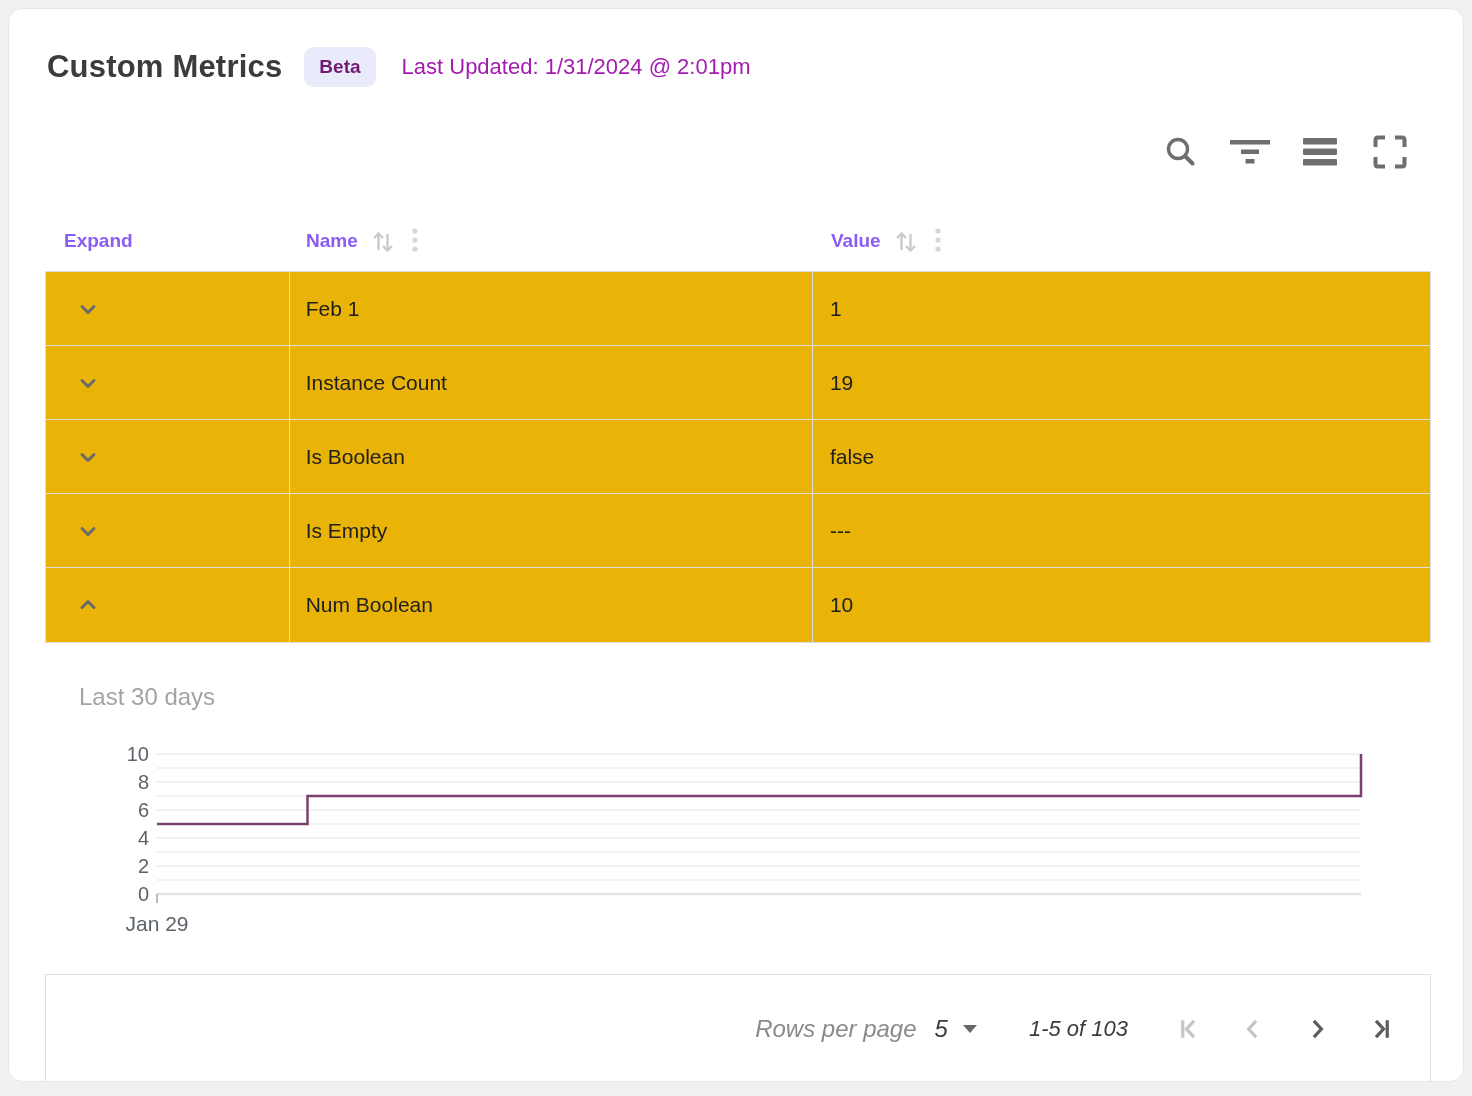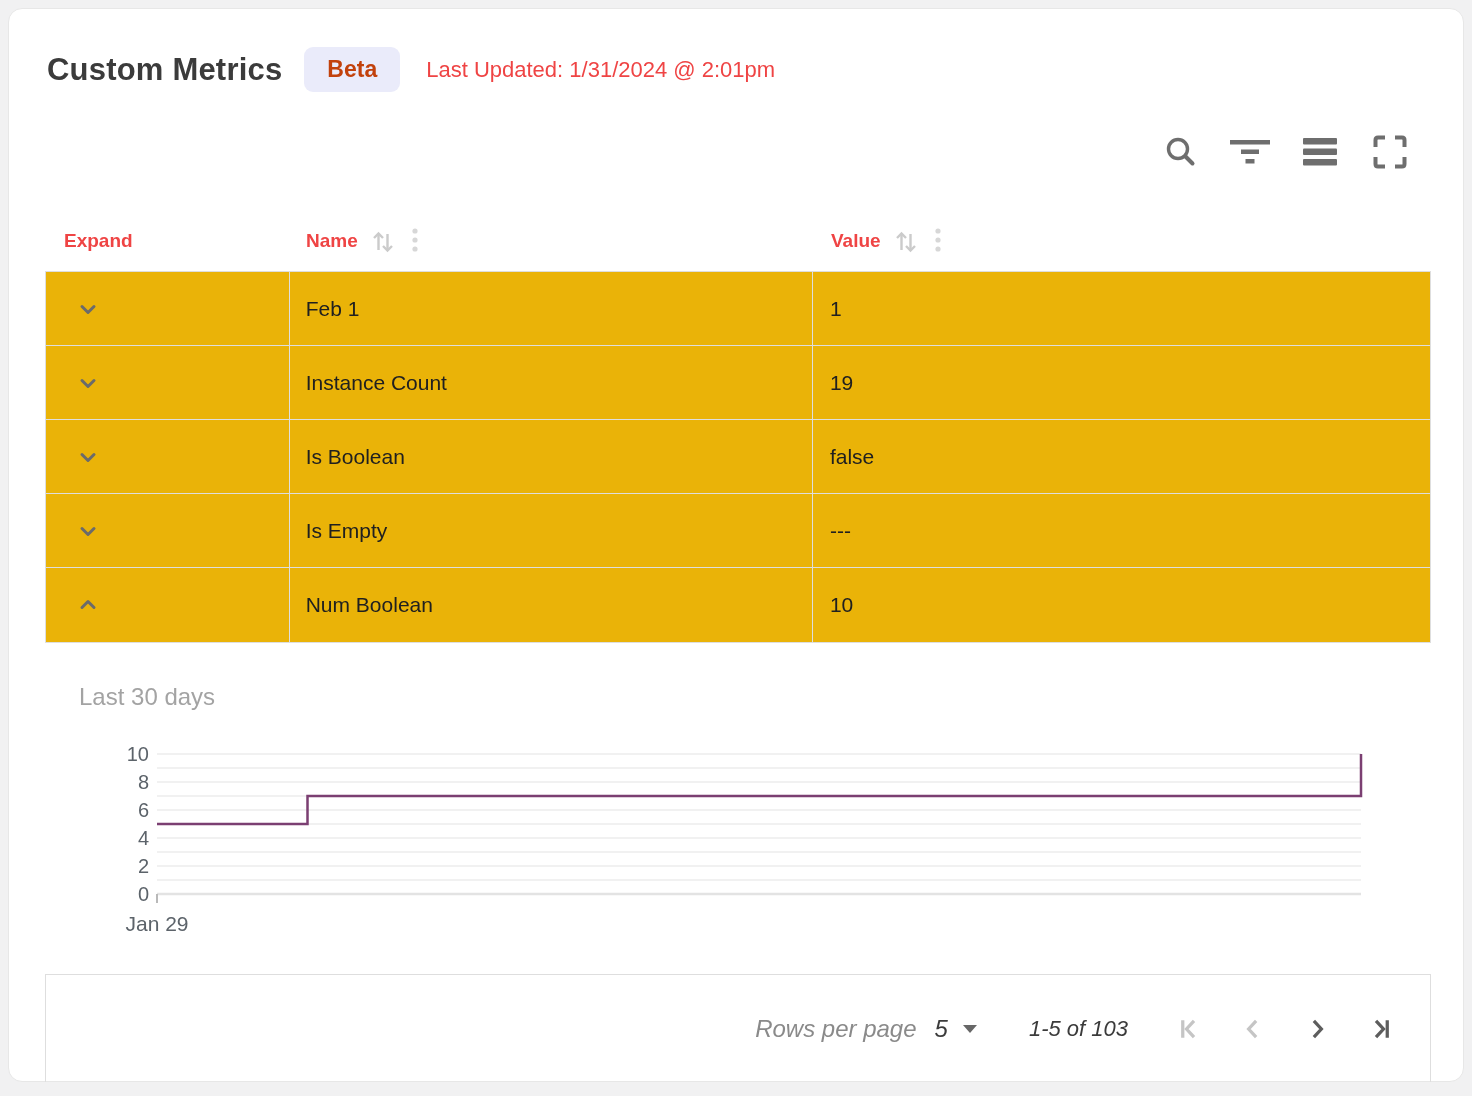--- a/index.html
+++ b/index.html
@@ -11,36 +11,36 @@
     position:relative;
   }
   .card {
     position:absolute; left:8px; top:8px; width:1456px; height:1074px;
     background:#ffffff; border:1px solid #e7e7e7; border-radius:14px;
   }
   
   .header-row { position:absolute; left:38px; top:38px; display:flex; align-items:center; }
   .page-title { font-size:31px; font-weight:700; color:#3b3b3b; letter-spacing:.2px; }
   .beta-badge {
-    margin-left:22px; background:#eaebfa; color:#c2410c;
-    font-size:23px; font-weight:700; padding:9px 23px; border-radius:9px;
-  }
-  .last-updated { margin-left:26px; font-size:22px; color:#ef4444; }
+    margin-left:22px; background:#eaebfa; color:#701a75;
+    font-size:19px; font-weight:700; padding:9px 15px; border-radius:9px;
+  }
+  .last-updated { margin-left:26px; font-size:22px; color:#a21caf; }
   
   .toolbar { position:absolute; top:122px; right:52px; display:flex; gap:28px; }
   .icon-btn {
     width:42px; height:42px; border:none; background:transparent; cursor:pointer;
     display:flex; align-items:center; justify-content:center; padding:0;
   }
   
   .thead {
     position:absolute; left:36px; top:202px; width:1386px; height:60px;
     display:flex; align-items:center;
   }
-  .th { display:flex; align-items:center; font-size:19px; font-weight:700; color:#ef4444; }
+  .th { display:flex; align-items:center; font-size:19px; font-weight:700; color:#8b5cf6; }
   .th-expand { width:244px; padding-left:19px; }
   .th-name   { width:524px; padding-left:17px; }
   .th-value  { width:618px; padding-left:18px; }
   .sort-icon { margin-left:12px; display:inline-flex; }
   .dots-icon { margin-left:14px; display:inline-flex; }
   .tbody {
     position:absolute; left:36px; top:262px; width:1386px;
     border:1px solid #dedede;
   }
   .tr { display:flex; height:74px; border-bottom:1px solid #dedede; background:#eab308; }

